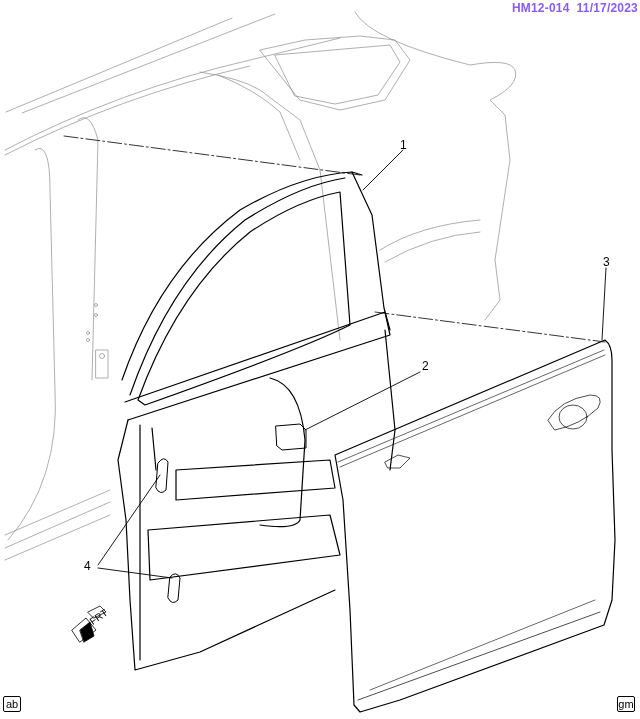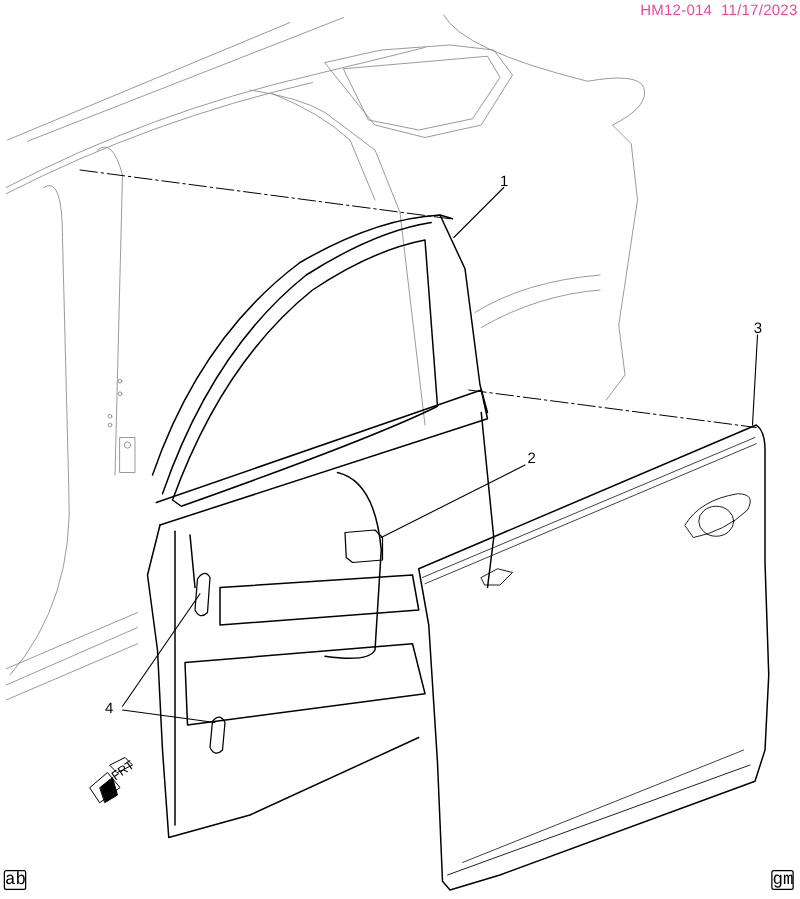--- a/index.html
+++ b/index.html
@@ -1,20 +1,20 @@
 <!DOCTYPE html>
 <html><head>
 <meta charset="utf-8">
 <style>
   html, body { margin: 0; padding: 0; background: #ffffff; }
   body { width: 640px; height: 719px; overflow: hidden; position: relative; font-family: "Liberation Sans", sans-serif; }
-  .header-id { position: absolute; top: 1px; right: 2px; font-size: 12px; color: #ec4899; letter-spacing: 0.2px; white-space: pre; }
+  .header-id { position: absolute; top: 1px; right: 2px; font-size: 12px; color: #8b5cf6; letter-spacing: 0.2px; white-space: pre; font-weight: bold; }
   svg.art { position: absolute; left: 0; top: 0; }
   .callout-num { position: absolute; font-size: 12px; color: #000; font-family: "Liberation Sans", sans-serif; }
-  .badge { position: absolute; bottom: 7px; width: 16px; height: 14px; border: 1.2px solid #000; border-radius: 2px; font-size: 14px; line-height: 14px; text-align: center; color: #000; background: #fff; font-family: Liberation Mono, monospace; }
+  .badge { position: absolute; bottom: 7px; width: 16px; height: 14px; border: 1.2px solid #000; border-radius: 2px; font-size: 11px; line-height: 14px; text-align: center; color: #000; background: #fff; font-family: Liberation Sans, sans-serif; }
   .frt-label { position: absolute; left: 94px; top: 616px; font-size: 10px; transform: rotate(-35deg); transform-origin: left bottom; color: #000; font-family: "Liberation Sans", sans-serif; }
 </style>
 </head>
 <body>
 
 <div class="header-id"><span>HM12-014</span>  <span>11/17/2023</span></div>
 
 <svg class="art" width="640" height="719" viewBox="0 0 640 719" fill="none" stroke="#000" stroke-linecap="round" stroke-linejoin="round">
 
   <g stroke="#8c8c8c" stroke-width="0.7">

